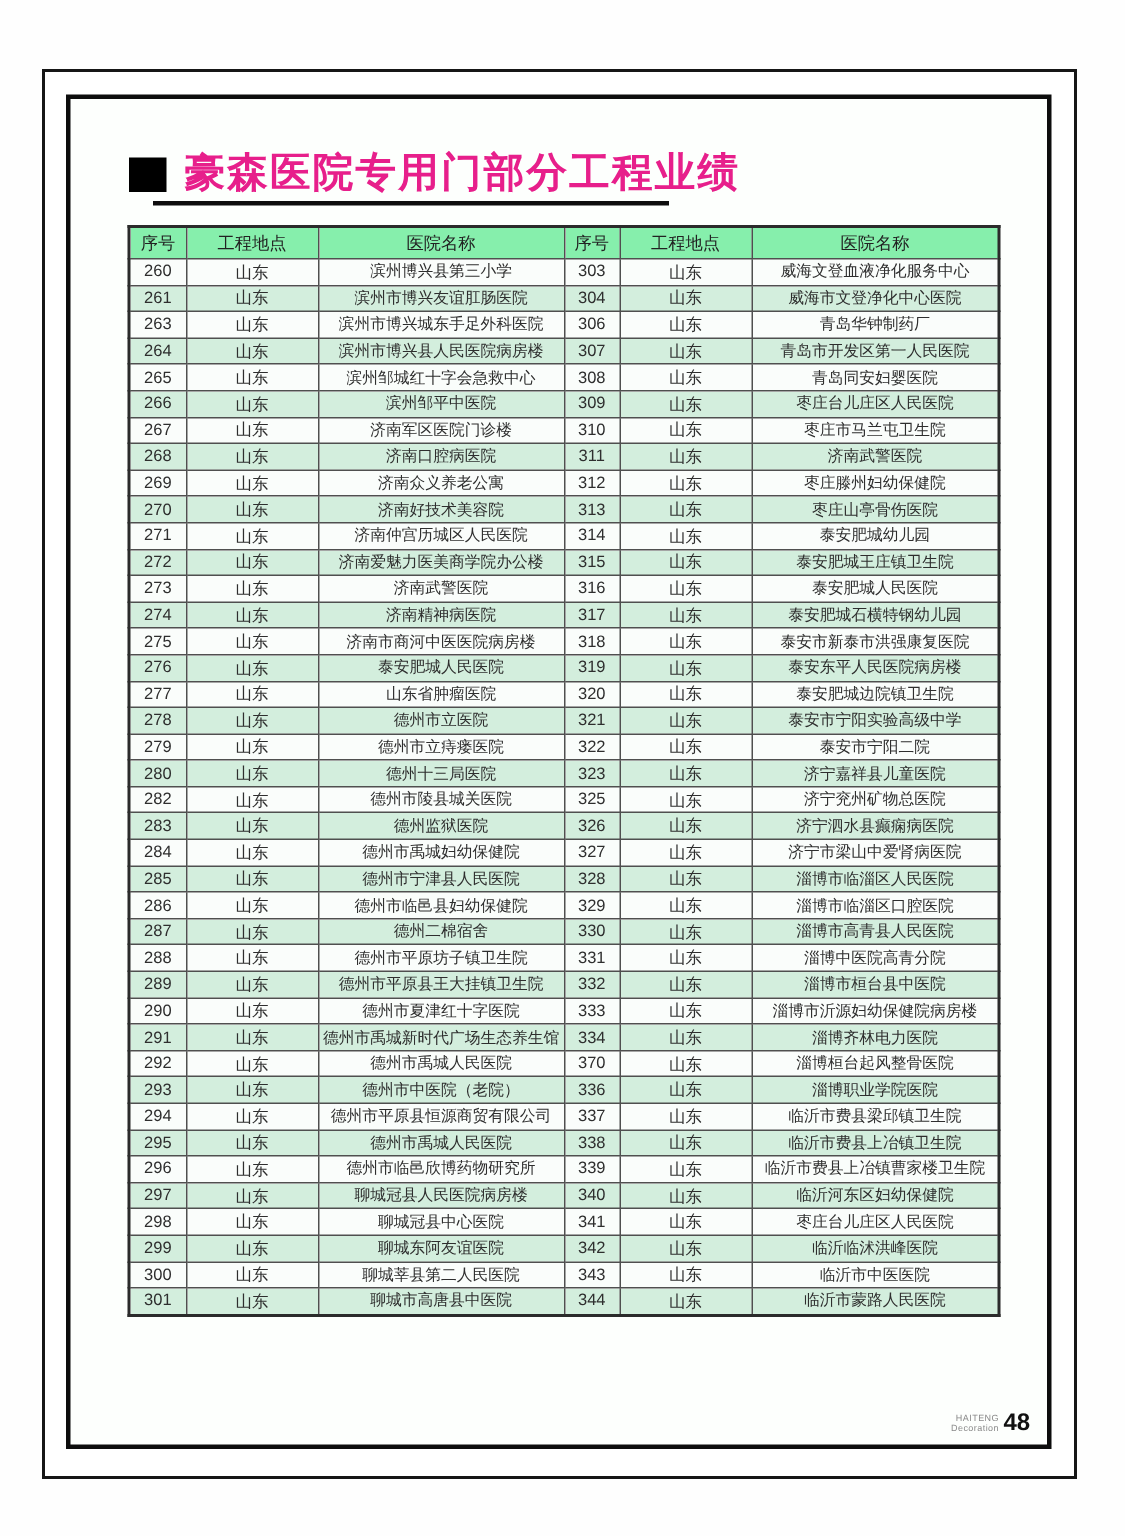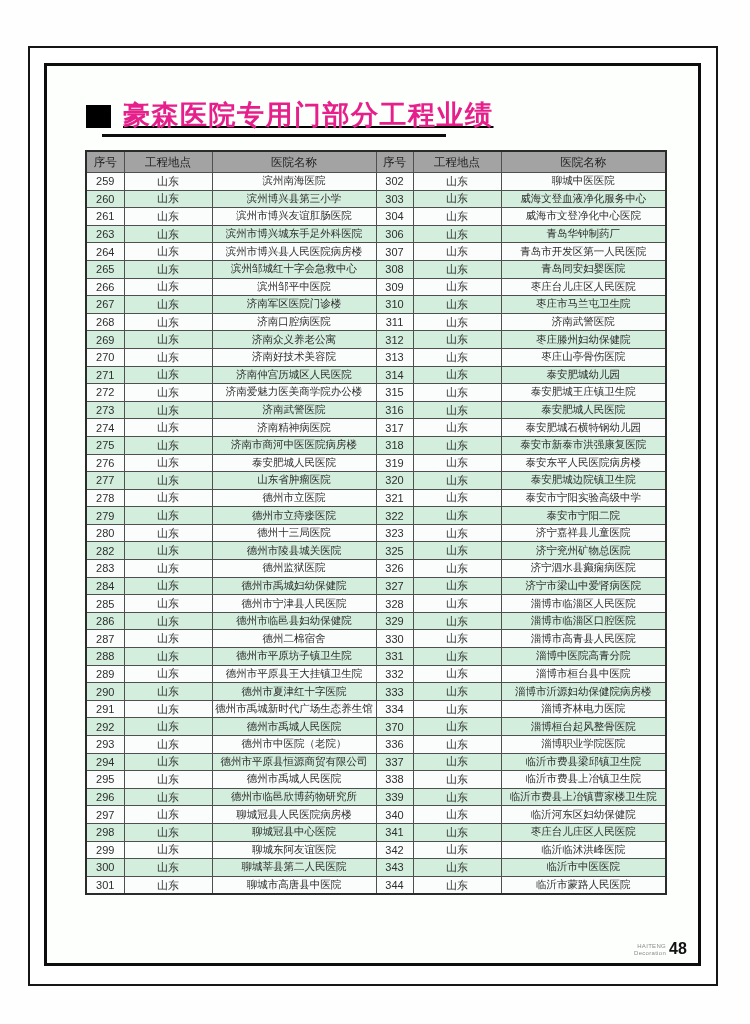--- a/index.html
+++ b/index.html
@@ -9,36 +9,36 @@
   }
   .page{position:relative;width:750px;height:1024px;background:#fefefe;overflow:hidden;}
   .outer-frame{
     box-sizing:border-box;position:absolute;left:28px;top:46px;width:690px;height:940px;
     border:2px solid #161616;background:#ffffff;
   }
   .inner-frame{
     box-sizing:border-box;position:absolute;left:44px;top:63px;width:657px;height:903px;
     border:3px solid #0d0d0d;background:#fdfffd;
   }
-  .title-row{position:absolute;left:86px;top:99px;display:flex;align-items:flex-start;gap:12px;text-decoration:underline;}
+  .title-row{position:absolute;left:86px;top:99px;display:flex;align-items:flex-start;gap:12px;}
   .bullet{width:25px;height:23px;background:#000000;margin-top:6px;}
   .title{
     font-size:27px;font-weight:bold;color:#e71f8b;letter-spacing:1.5px;line-height:32px;
   }
   .title-underline{position:absolute;left:102px;top:134px;width:344px;height:3px;background:#0d0d0d;}
   .perf-table{
     position:absolute;left:85px;top:150px;width:580px;
     border-collapse:collapse;table-layout:fixed;border:2px solid #2b2b2b;
   }
   .perf-table th,.perf-table td{
     border:1px solid #4f4f4f;text-align:center;vertical-align:middle;
     padding:0 1px;overflow:hidden;white-space:nowrap;
   }
   .perf-table th{
-    background:#a3a3a3;height:20px;font-size:11.5px;font-weight:normal;color:#222222;margin-left:32px;
+    background:#86efac;height:20px;font-size:11.5px;font-weight:normal;color:#222222;margin-left:32px;
   }
   .perf-table td{height:16.6px;font-size:11px;color:#2e2e2e;}
   .perf-table td.name{font-size:10.5px;}
   .perf-table tbody tr:nth-child(odd){background:#fafdfb;}
   .perf-table tbody tr:nth-child(even){background:#d3eedd;}
   .footer{position:absolute;left:634px;top:941px;display:flex;align-items:flex-end;gap:3px;}
   .brand{
     display:flex;flex-direction:column;align-items:flex-end;
     font-size:6px;color:#8a8a8a;line-height:7px;letter-spacing:0.3px;
   }
@@ -71,28 +71,20 @@
           <th>序号</th>
           <th>工程地点</th>
           <th>医院名称</th>
           <th>序号</th>
           <th>工程地点</th>
           <th>医院名称</th>
         </tr>
     </thead>
     <tbody>
         <tr>
-          <td>259</td>
-          <td>山东</td>
-          <td class="name">滨州南海医院</td>
-          <td>302</td>
-          <td>山东</td>
-          <td class="name">聊城中医医院</td>
-        </tr>
-        <tr>
           <td>260</td>
           <td>山东</td>
           <td class="name">滨州博兴县第三小学</td>
           <td>303</td>
           <td>山东</td>
           <td class="name">威海文登血液净化服务中心</td>
         </tr>
         <tr>
           <td>261</td>
           <td>山东</td>

